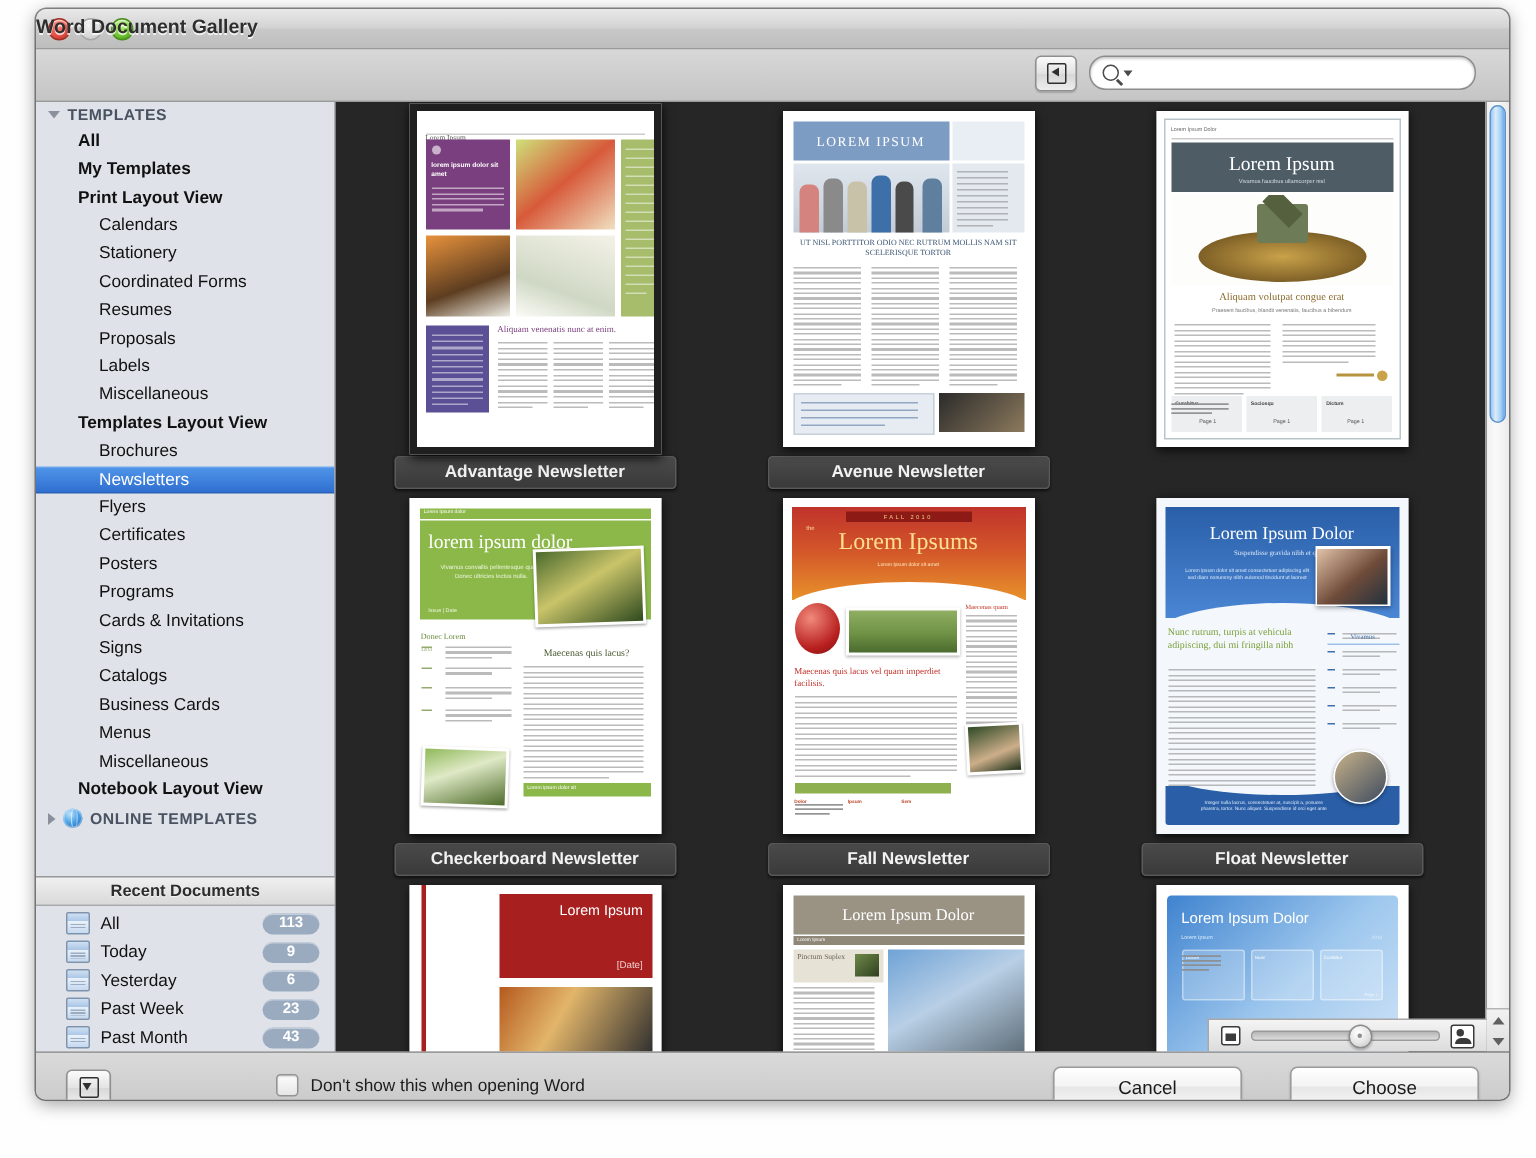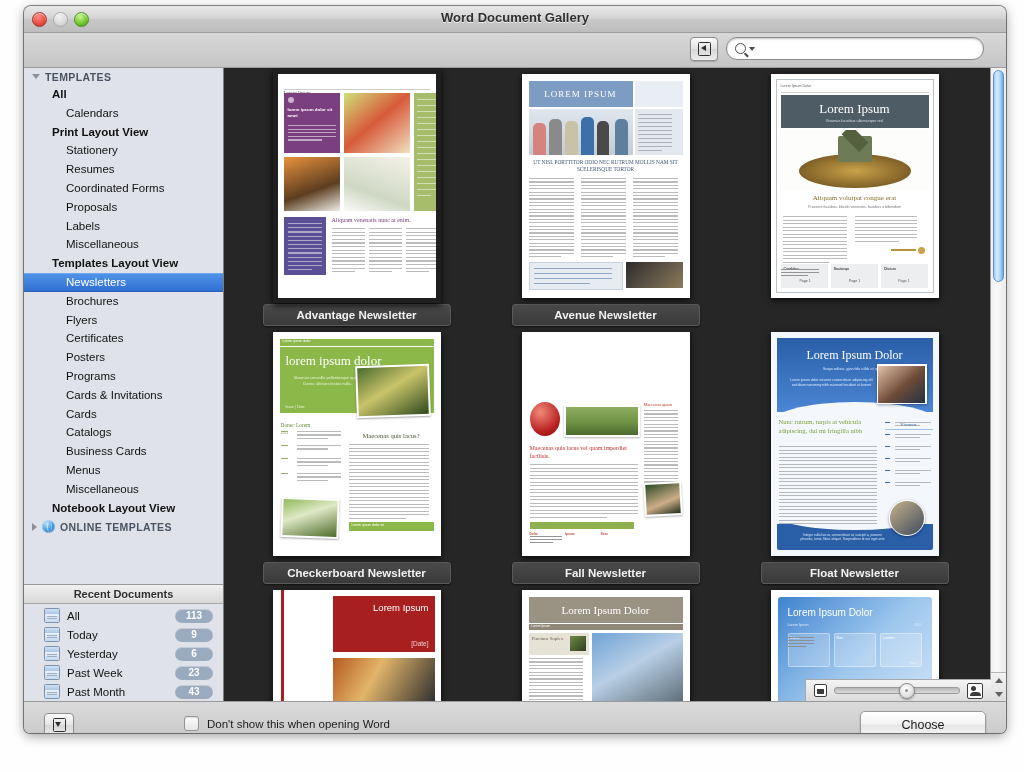--- a/index.html
+++ b/index.html
@@ -32,21 +32,21 @@
     background: linear-gradient(to bottom, #e9e9e9 0%, #d3d3d3 48%, #c8c8c8 52%, #bdbdbd 100%);
     border-bottom: 1px solid #9b9b9b;
   }
   .traffic { position: absolute; left: 8px; top: 6px; display: flex; gap: 6px; }
   .light { width: 13px; height: 13px; border-radius: 50%; box-shadow: inset 0 1px 1px rgba(255,255,255,.75); }
   .light.close { background: radial-gradient(circle at 40% 30%, #ff8a80 0%, #e44b41 60%, #b32d24 100%); border: 1px solid #a33027; }
   .light.min   { background: radial-gradient(circle at 40% 30%, #f2f2f2 0%, #d8d8d8 60%, #bdbdbd 100%); border: 1px solid #a9a9a9; }
   .light.zoom  { background: radial-gradient(circle at 40% 30%, #c6f68a 0%, #6cc22e 60%, #3e8b12 100%); border: 1px solid #4c8f1c; }
   .win-title {
     position: absolute; left: 0; right: 0; top: 4px;
-    text-align: center;
+    text-align: left;
     font-size: 13px; font-weight: bold; color: #2e2e2e;
     text-shadow: 0 1px 0 rgba(255,255,255,.75);
   }
 
   
   .toolbar {
     position: relative;
     height: 34px;
     background: linear-gradient(to bottom, #d8d8d8 0%, #c5c5c5 100%);
     border-bottom: 1px solid #9a9a9a;
@@ -356,37 +356,38 @@
     <div class="body">
 
       <div class="sidebar">
         <div class="sb-scroll">
           <div class="sb-group-head">
             <span class="disclosure"></span>
             <span>TEMPLATES</span>
           </div>
           <div id="sidebar-items">
               <div class="sb-item lvl0"><span>All</span></div>
+              <div class="sb-item lvl0"><span>My Templates</span></div>
+              <div class="sb-item lvl0"><span>Print Layout View</span></div>
               <div class="sb-item lvl1"><span>Calendars</span></div>
-              <div class="sb-item lvl0"><span>Print Layout View</span></div>
               <div class="sb-item lvl1"><span>Stationery</span></div>
+              <div class="sb-item lvl1"><span>Coordinated Forms</span></div>
               <div class="sb-item lvl1"><span>Resumes</span></div>
-              <div class="sb-item lvl1"><span>Coordinated Forms</span></div>
               <div class="sb-item lvl1"><span>Proposals</span></div>
               <div class="sb-item lvl1"><span>Labels</span></div>
               <div class="sb-item lvl1"><span>Miscellaneous</span></div>
               <div class="sb-item lvl0"><span>Templates Layout View</span></div>
+              <div class="sb-item lvl1"><span>Brochures</span></div>
               <div class="sb-item lvl1 selected"><span>Newsletters</span></div>
-              <div class="sb-item lvl1"><span>Brochures</span></div>
               <div class="sb-item lvl1"><span>Flyers</span></div>
               <div class="sb-item lvl1"><span>Certificates</span></div>
               <div class="sb-item lvl1"><span>Posters</span></div>
               <div class="sb-item lvl1"><span>Programs</span></div>
               <div class="sb-item lvl1"><span>Cards &amp; Invitations</span></div>
-              <div class="sb-item lvl1"><span>Cards</span></div>
+              <div class="sb-item lvl1"><span>Signs</span></div>
               <div class="sb-item lvl1"><span>Catalogs</span></div>
               <div class="sb-item lvl1"><span>Business Cards</span></div>
               <div class="sb-item lvl1"><span>Menus</span></div>
               <div class="sb-item lvl1"><span>Miscellaneous</span></div>
               <div class="sb-item lvl0"><span>Notebook Layout View</span></div>
             </div>
           <div class="sb-online">
             <span class="disclosure closed"></span>
             <span class="globe"></span>
             <span>ONLINE TEMPLATES</span>
@@ -780,20 +781,29 @@
                     <div style="position:absolute;left:76px;top:190px;right:7px;height:9px;background:#8cb84a;font-size:3.4px;color:#fff;padding:1px 3px;box-sizing:border-box;">Lorem ipsum dolor sit</div>
                   </div>
                 </div>
               </div>
               <div class="label-plate">Checkerboard Newsletter</div>
             </div>
             <div class="cell">
               <div class="thumb-wrap">
                 <div class="page">
                   <div style="position:absolute;inset:0;background:#fff;padding:5px;box-sizing:border-box;">
+                    <div style="position:absolute;left:6px;top:6px;right:6px;height:62px;background:linear-gradient(to bottom,#c0332b 0%,#d2542a 45%,#e8922b 100%);overflow:hidden;">
+                      <div style="position:absolute;left:50%;transform:translateX(-50%);top:3px;width:84px;height:7px;background:#8d1a14;display:flex;align-items:center;justify-content:center;">
+                        <span style="font-size:3.8px;color:#f5d38a;letter-spacing:1.6px;">FALL 2010</span>
+                      </div>
+                      <div style="position:absolute;left:10px;top:11px;font-size:4px;color:#ffd9a0;">the</div>
+                      <div style="position:absolute;left:50%;transform:translateX(-50%);top:15px;font-size:16px;color:#ffdf8e;font-family:'Liberation Serif',serif;white-space:nowrap;">Lorem Ipsums</div>
+                      <div style="position:absolute;left:50%;transform:translateX(-50%);top:36px;font-size:3.4px;color:#ffe9bd;white-space:nowrap;">Lorem ipsum dolor sit amet</div>
+                      <div style="position:absolute;left:-6px;bottom:-8px;right:-6px;height:20px;background:#fff;border-radius:50% 50% 0 0 / 100% 100% 0 0;"></div>
+                    </div>
                     <div style="position:absolute;left:8px;top:70px;width:30px;height:34px;border-radius:50%;background:radial-gradient(circle at 35% 30%,#f08a7a,#b81f1f 65%,#7d1111);"></div>
                     <div style="position:absolute;left:42px;top:73px;width:76px;height:32px;background:#fff;padding:2px;box-sizing:border-box;box-shadow:0 1px 2px rgba(0,0,0,.3);">
                       <div style="width:100%;height:100%;background:linear-gradient(to bottom,#8fae62 0%,#6f9245 55%,#4a6b2e 100%);"></div>
                     </div>
                     <div style="position:absolute;left:122px;top:70px;right:6px;font-size:4.4px;color:#c0392b;font-family:'Liberation Serif',serif;">Maecenas quam</div>
                     <div style="position:absolute;left:122px;top:78px;">
                       <div style="position:absolute;left:0px;top:0px;width:34px;height:1.3px;background:#8d8d8d;opacity:0.6;"></div>
                       <div style="position:absolute;left:0px;top:3.4px;width:34px;height:1.3px;background:#8d8d8d;opacity:0.6;"></div>
                       <div style="position:absolute;left:0px;top:6.8px;width:34px;height:1.3px;background:#8d8d8d;opacity:0.6;"></div>
                       <div style="position:absolute;left:0px;top:10.2px;width:34px;height:1.3px;background:#8d8d8d;opacity:0.6;"></div>
@@ -1046,18 +1056,19 @@
     </div>
 
     <div class="footer">
       <div class="footer-btn-left">
         <span class="sq-icon down"></span>
       </div>
       <div class="chk-wrap">
         <span class="checkbox"></span>
         <span class="chk-label">Don't show this when opening Word</span>
       </div>
+      <div class="btn cancel">Cancel</div>
       <div class="btn choose">Choose</div>
 
     </div>
 
   </div>
 </div>
 
 </body></html>

